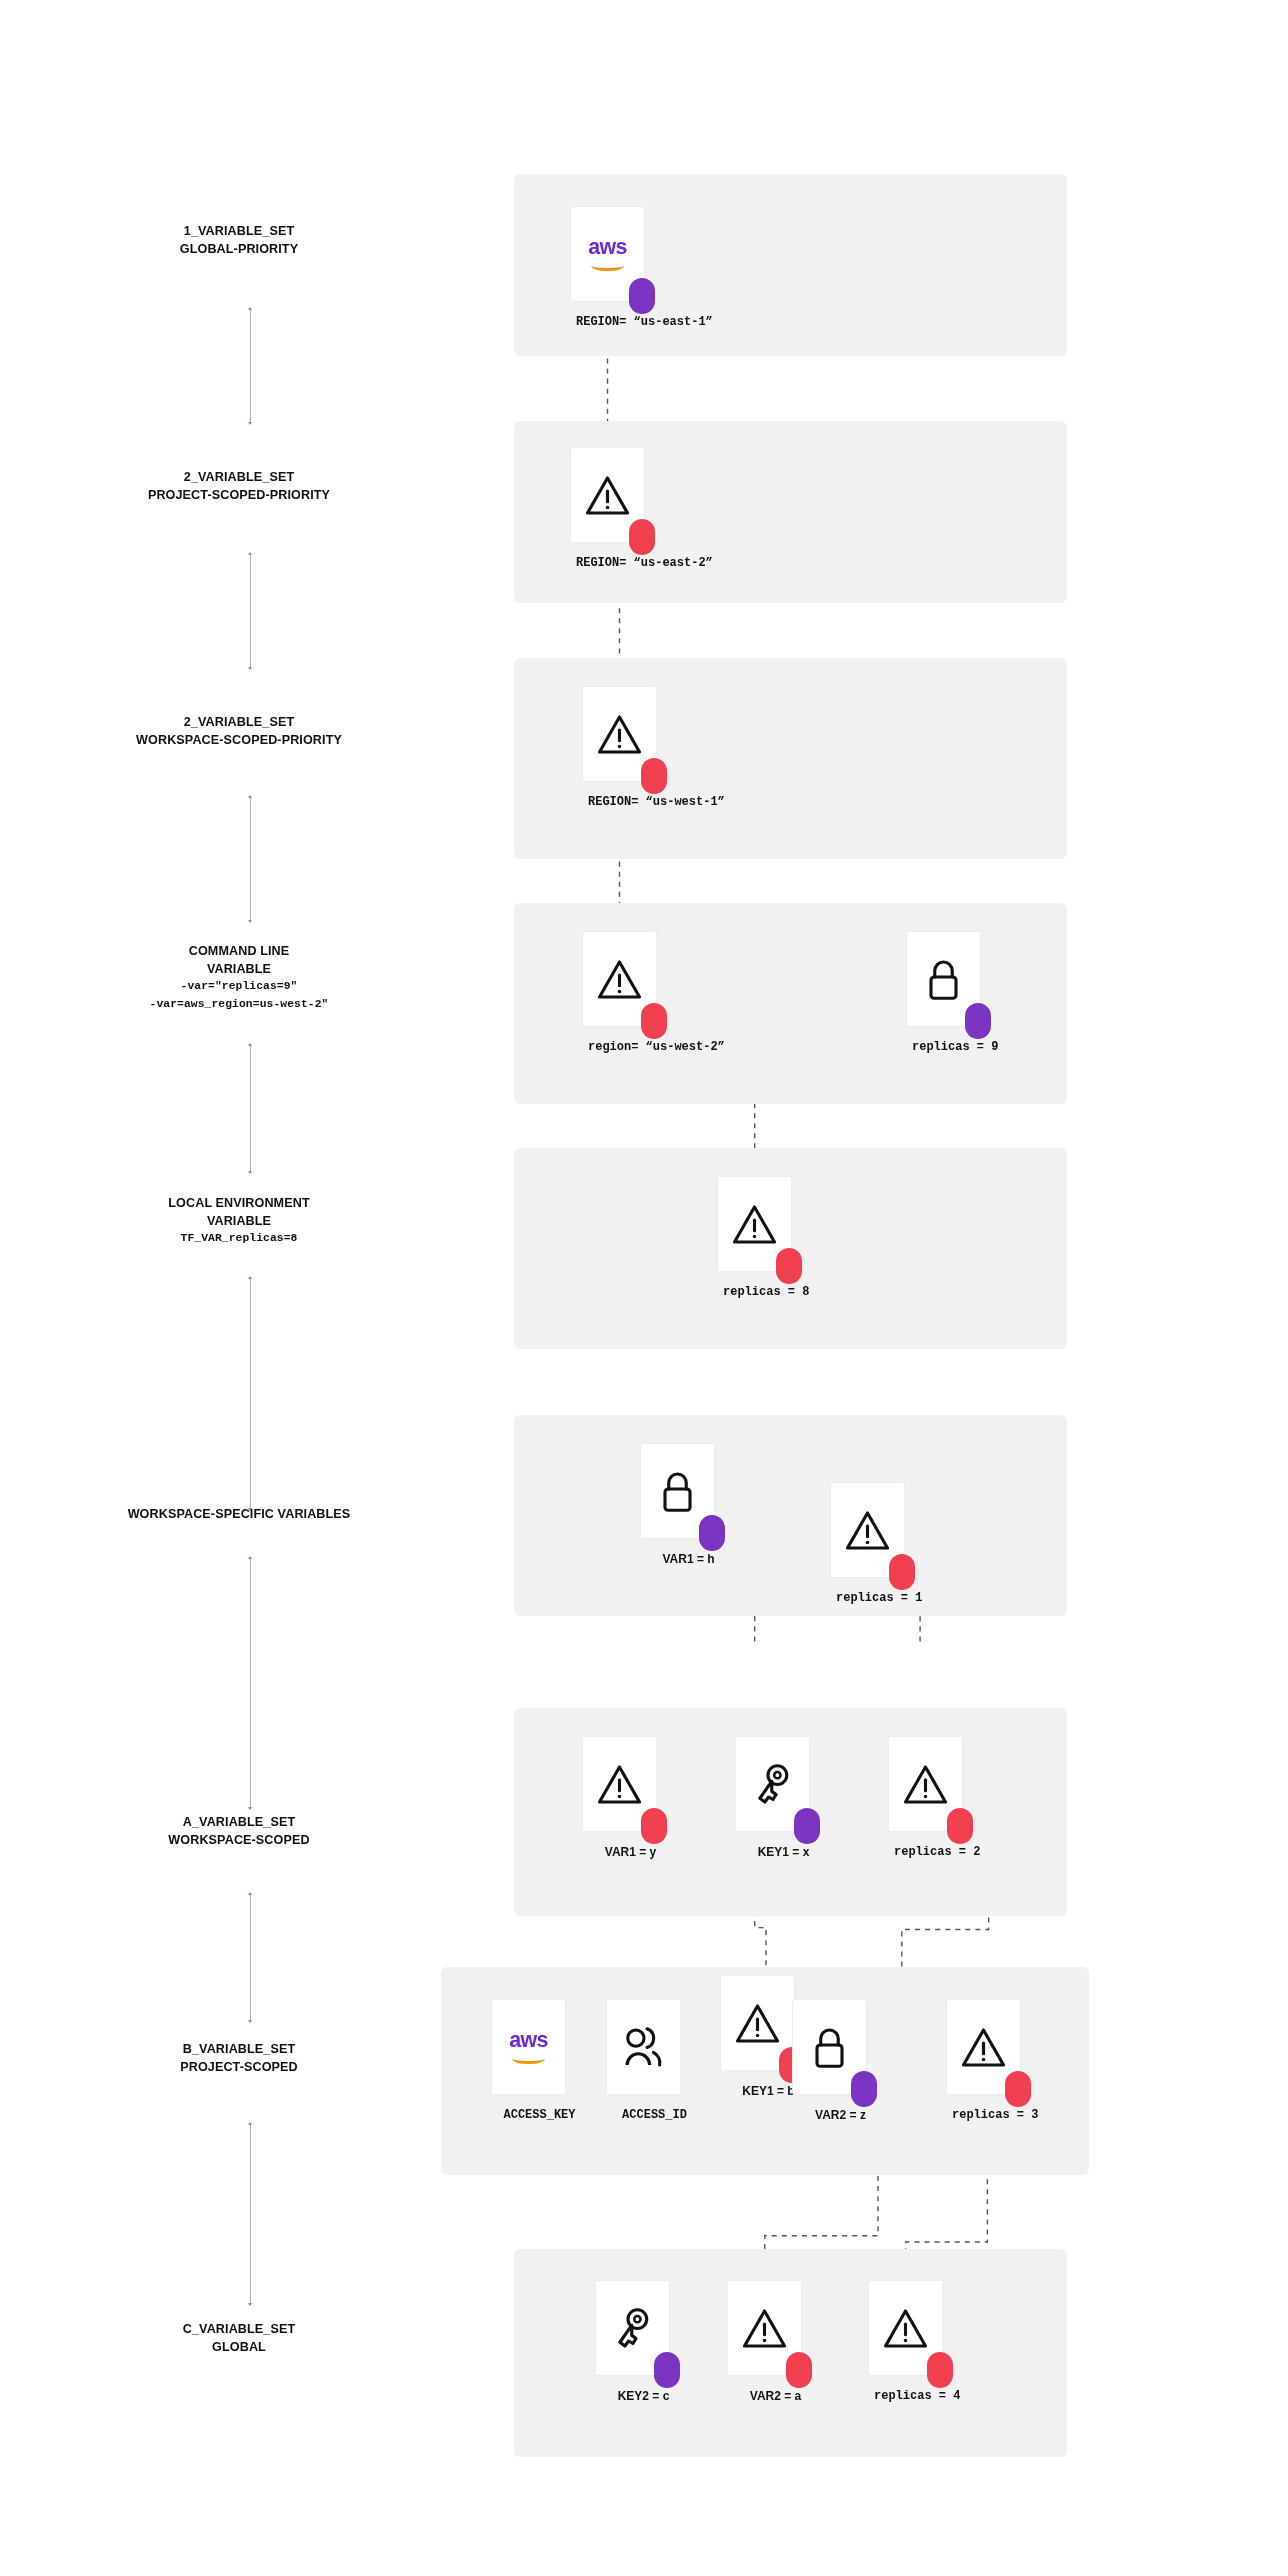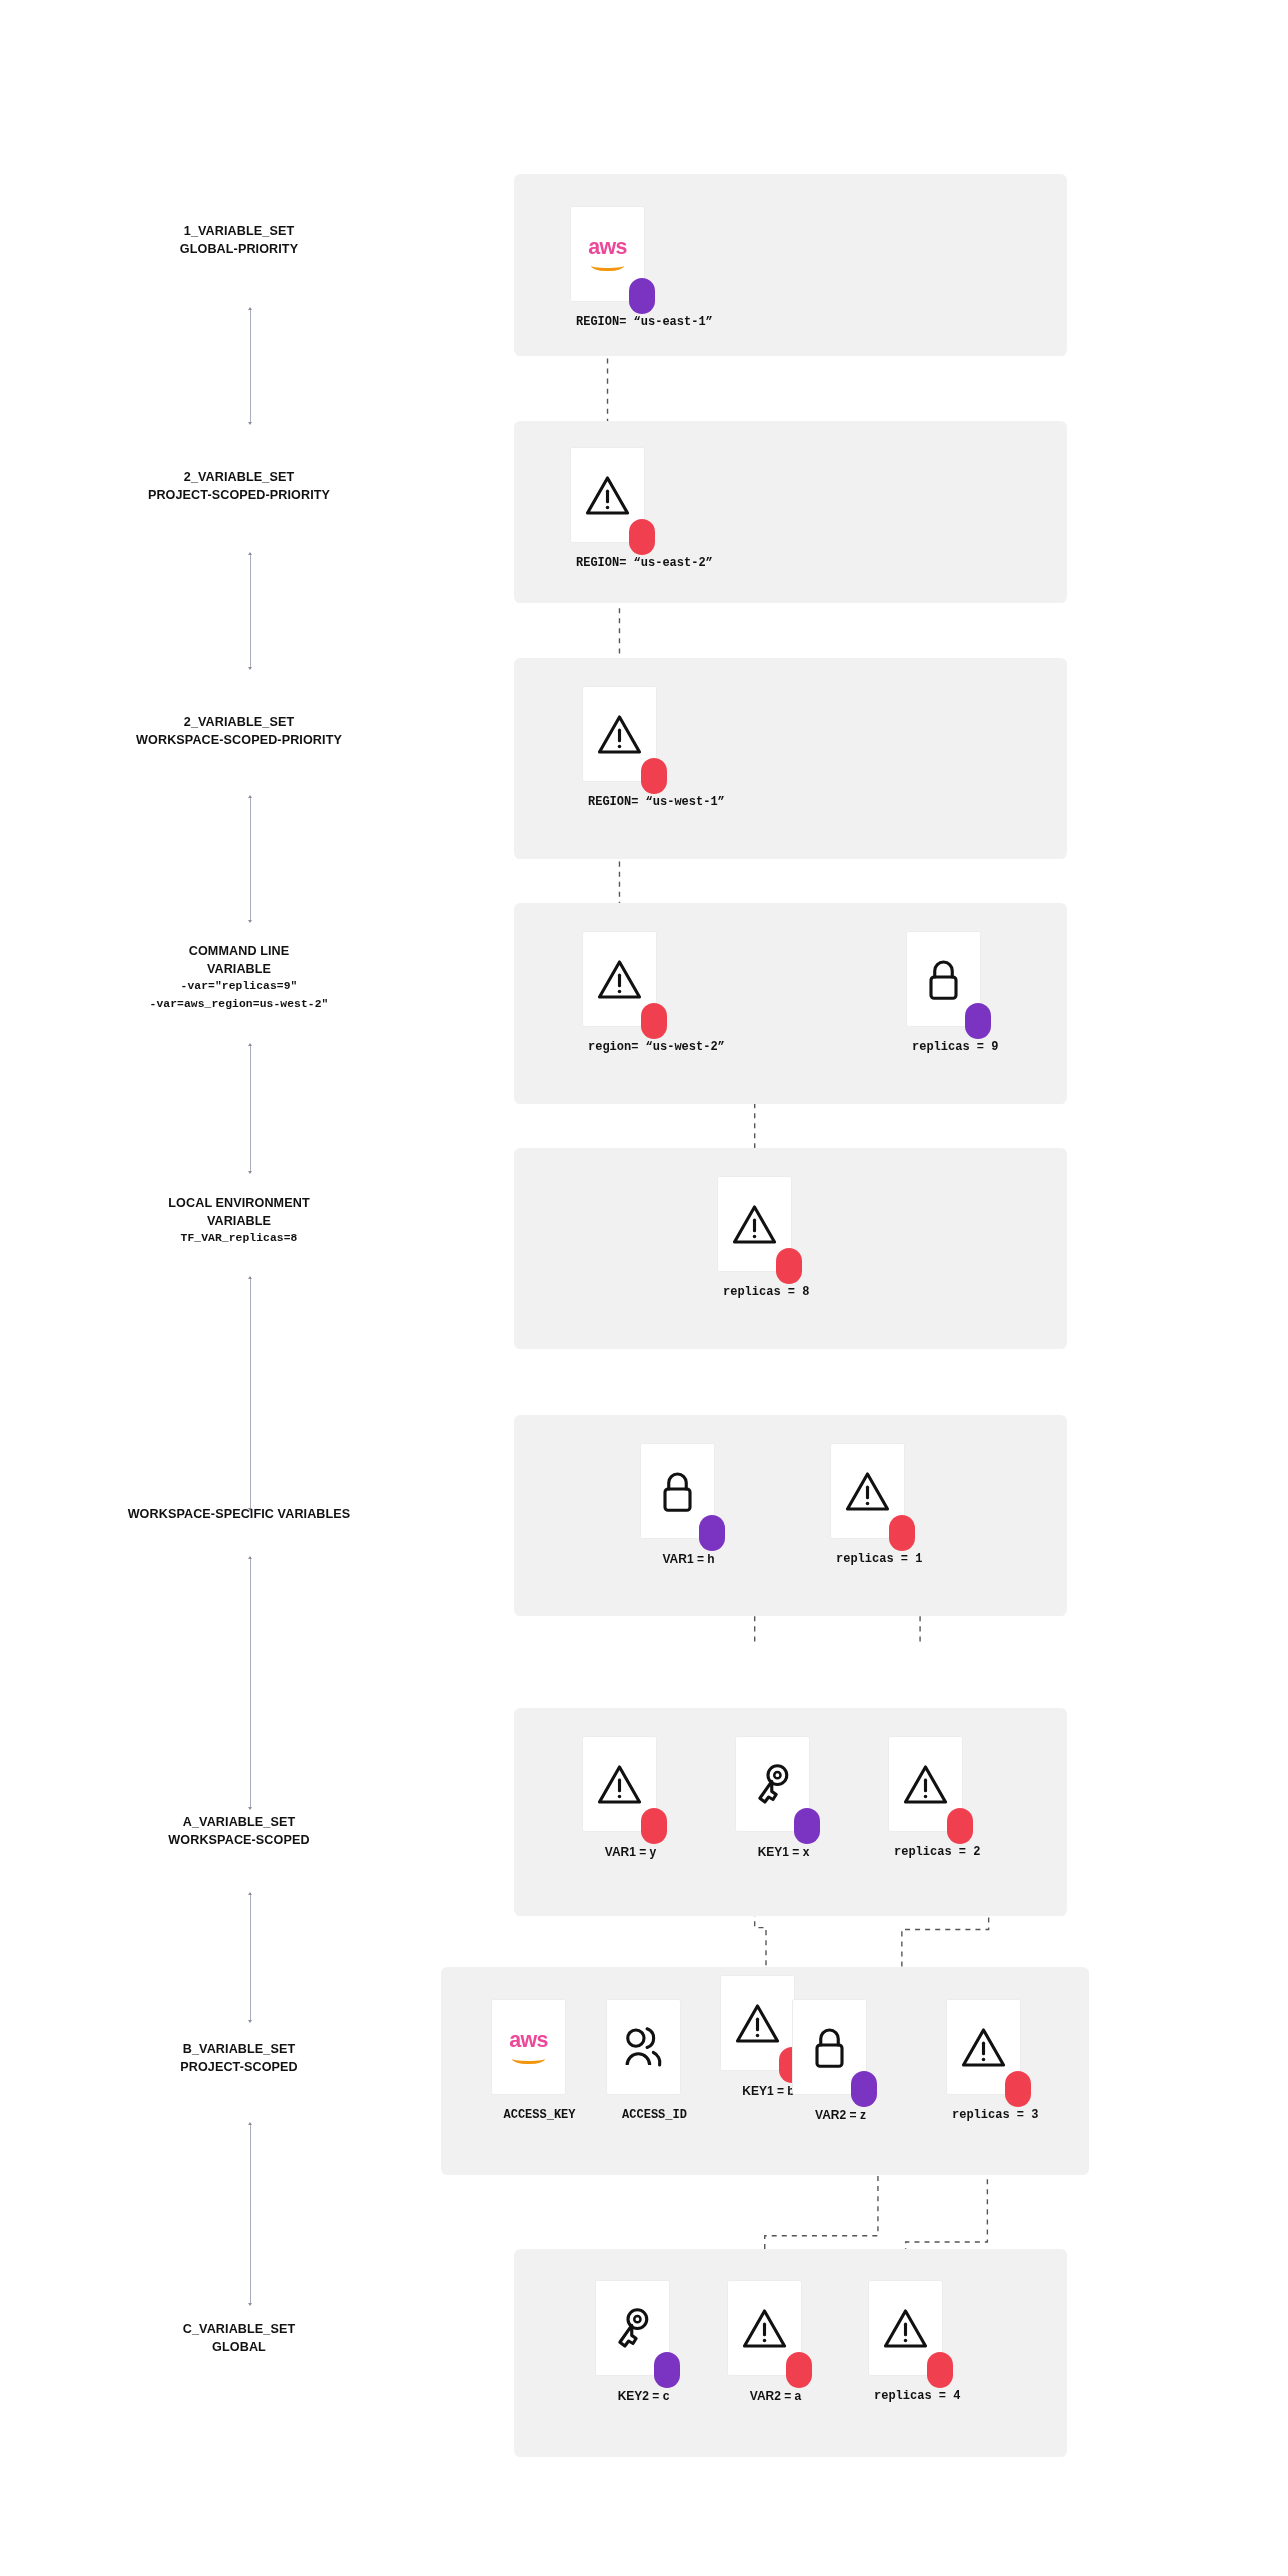--- a/index.html
+++ b/index.html
@@ -30,21 +30,21 @@
        display:flex;align-items:center;justify-content:center;}
   .node .dot{position:absolute;width:26.4px;height:36px;border-radius:13.2px;
        right:-11.3px;bottom:-12.6px;}
   .node .dot.purple{background:#7b33c1;}
   .node .dot.red{background:#f0404f;}
   .node .cap{margin-top:12.6px;font-family:"Liberation Mono",monospace;
        font-size:12px;font-weight:700;color:#111;white-space:nowrap;margin-left:22px;}
   .node .cap.sans{font-family:"Liberation Sans",sans-serif;font-weight:700;}
 
   .awslogo{font-family:"Liberation Sans",sans-serif;font-size:21.4px;
-       font-weight:700;color:#ec4899;line-height:1;letter-spacing:-0.6px;position:relative;}
+       font-weight:700;color:#6d28d9;line-height:1;letter-spacing:-0.6px;position:relative;}
   .awslogo .smile{display:block;margin:1.9px auto 0;width:33px;height:8.2px;
        border-bottom:3.1px solid #f2960d;border-radius:0 0 46% 46%;}
 
   svg.glyph{display:block;}
   .conn{position:absolute;overflow:visible;pointer-events:none;}
 </style>
 </head>
 <body>
 
 <div id="precedence-column">
@@ -206,21 +206,21 @@
   <div class="node" style="left:624px;top:1443px">
     <div class="card">
       <svg class="glyph" width="39" height="45" viewBox="0 0 62 72">
         <path d="M17 32 V22 a14 14 0 0 1 28 0 V32" fill="none" stroke="#111" stroke-width="5" stroke-linecap="round"></path>
         <rect x="11" y="32" width="40" height="34" rx="5" fill="none" stroke="#111" stroke-width="5"></rect>
       </svg>
       <div class="dot purple"></div>
     </div>
     <div class="cap sans">VAR1 = h</div>
   </div>
-  <div class="node" style="left:814px;top:1443px">
+  <div class="node" style="left:814px;top:1482px">
     <div class="card">
       <svg class="glyph" width="45" height="43" viewBox="0 0 72 68">
         <path d="M36 6 L68 62 H4 Z" fill="none" stroke="#111" stroke-width="5" stroke-linejoin="round"></path>
         <line x1="36" y1="27" x2="36" y2="44" stroke="#111" stroke-width="5" stroke-linecap="round"></line>
         <circle cx="36" cy="53" r="2.8" fill="#111"></circle>
       </svg>
       <div class="dot red"></div>
     </div>
     <div class="cap">replicas = 1</div>
   </div>

